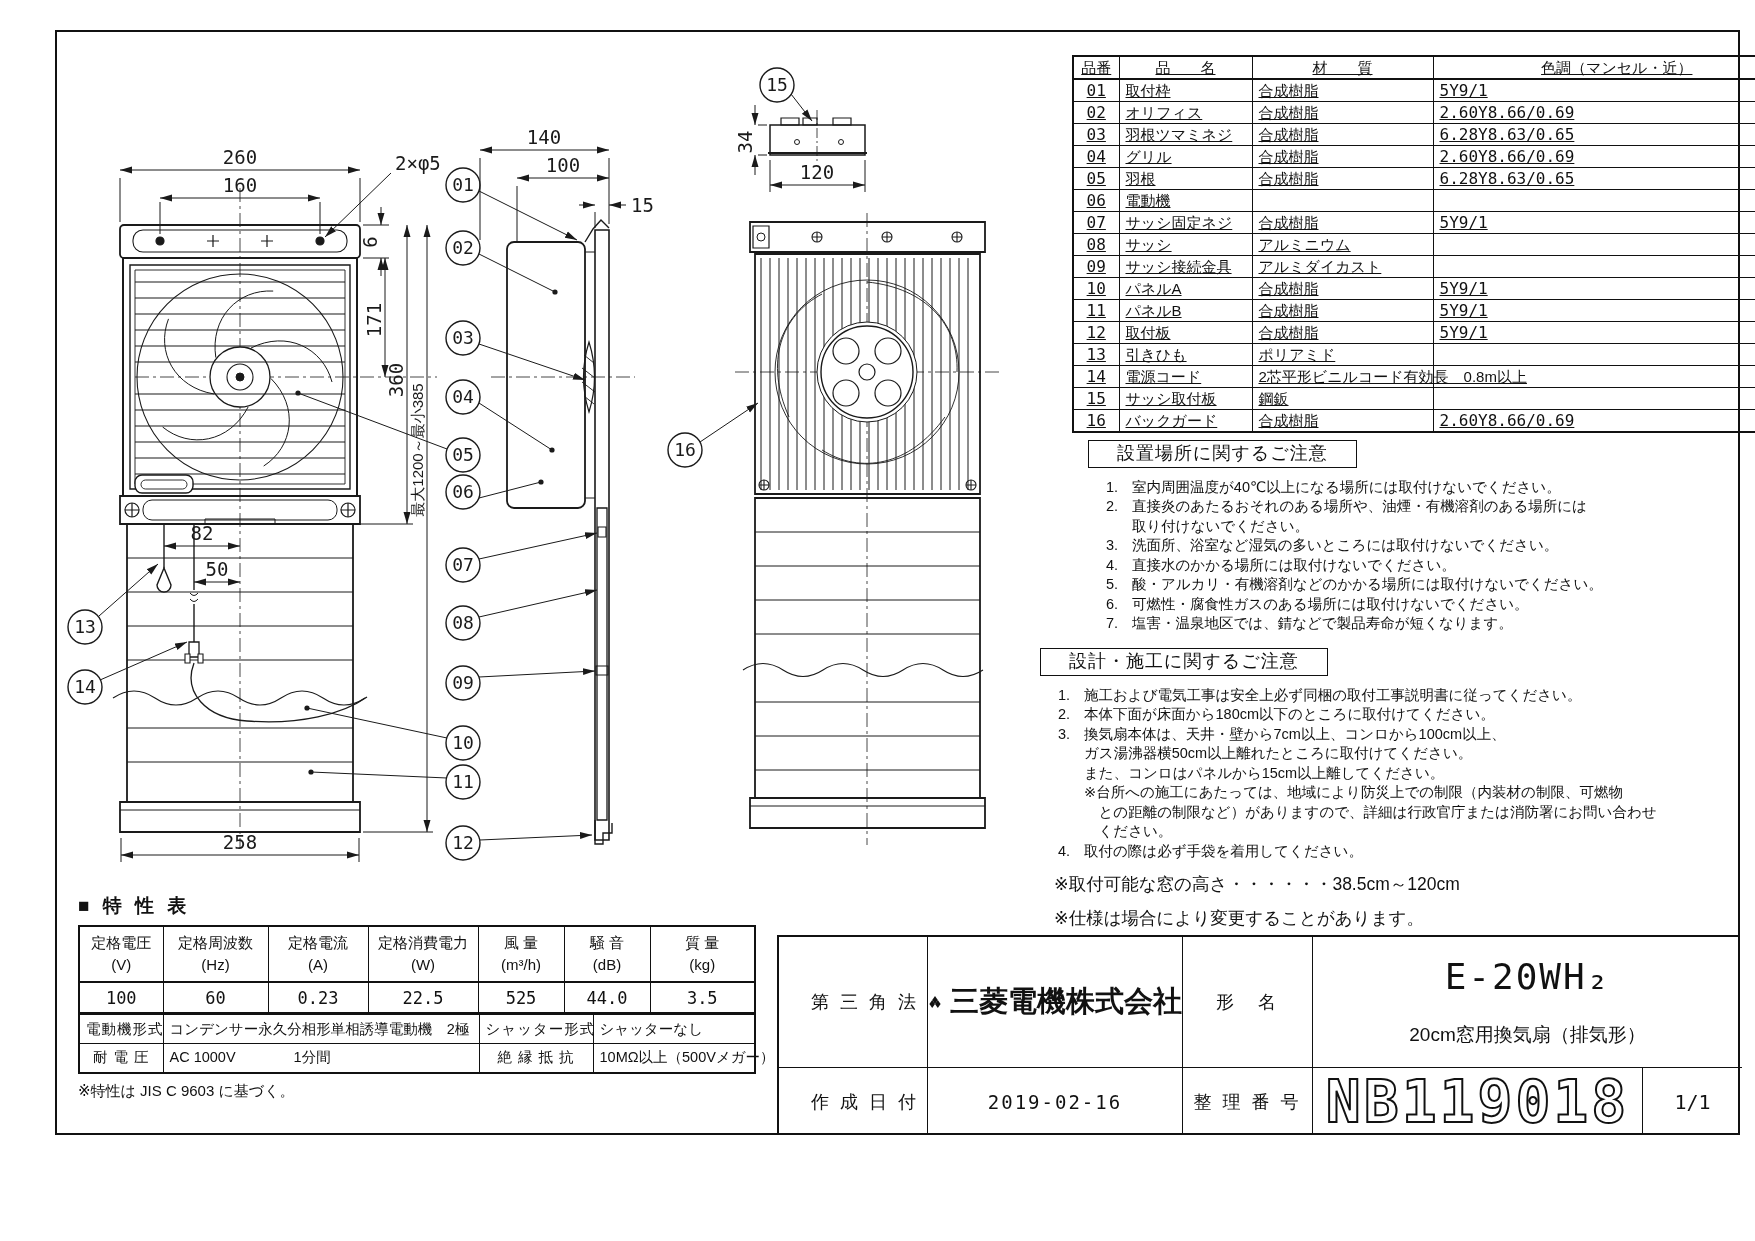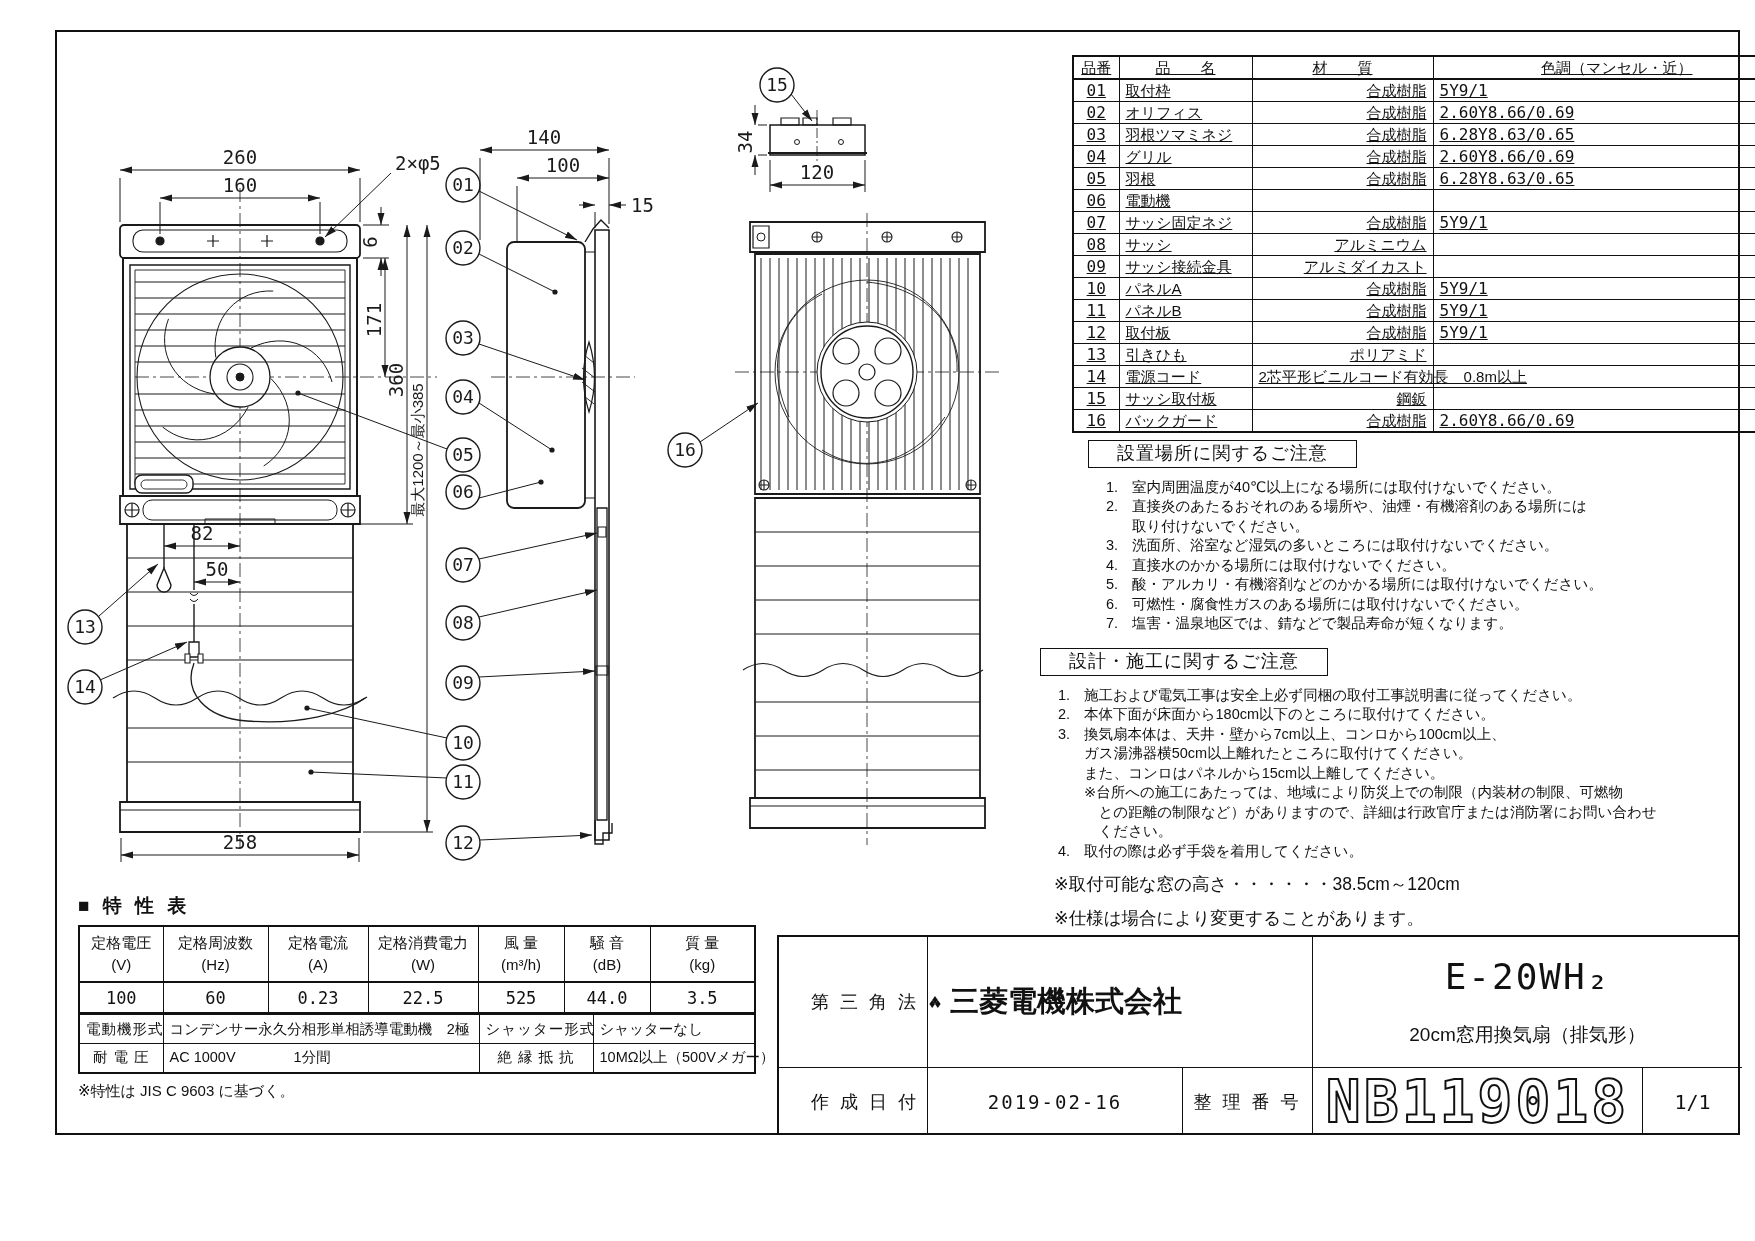--- a/index.html
+++ b/index.html
@@ -18,21 +18,21 @@
   text.dj { font-family:"Liberation Sans","DejaVu Sans",sans-serif; font-size:15px; fill:#1a1a1a; }
   text.co { font-family:"DejaVu Sans Mono","Liberation Mono",monospace; font-size:18px; fill:#1a1a1a; }
 
   
   table.parts { position:absolute; left:1072px; top:55px; width:728px; border-collapse:collapse; table-layout:fixed;text-decoration:underline; }
   table.parts th, table.parts td { border:1px solid #111; font-size:15px; padding:0 6px; height:21px; line-height:21px; white-space:nowrap; }
   table.parts { border:2px solid #111; }
   table.parts thead th { text-align:center; font-weight:normal; border-bottom:2px solid #111; }
   table.parts td.num { text-align:center; font-family:"DejaVu Sans Mono",monospace; font-size:16px; }
   table.parts td.col { font-family:"DejaVu Sans Mono",monospace; font-size:16px; }
-  table.parts td.mat { overflow:visible;text-align:right; }
+  table.parts td.mat { overflow:visible; }
 
   
   .notes { position:absolute; width:660px; font-size:14.5px; line-height:19.5px; }
   .note-title { display:inline-block; border:1.8px solid #111; padding:3px 28px; font-size:18px; letter-spacing:1px; margin-bottom:10px; }
   .note-item { display:flex; margin-left:18px; }
   .note-item .n { width:26px; flex:none; }
   .note-item .t { white-space:pre-line; }
   .note-extra { margin:14px 0 0 14px; font-size:17.5px; }
 
   
@@ -686,20 +686,23 @@
       <span class="tb-label">第 三 角 法</span>
     </div>
     <div class="logo-cell">
       <svg width="42" height="38" viewBox="0 0 100 88">
         <polygon points="50,2 70,30 50,58 30,30" fill="#111"></polygon>
         <polygon points="30,30 50,58 30,86 10,58" fill="#111"></polygon>
         <polygon points="70,30 90,58 70,86 50,58" fill="#111"></polygon>
       </svg>
       <span class="logo-text">三菱電機株式会社</span>
     </div>
+    <div>
+      <span class="tb-label">形　名</span>
+    </div>
     <div class="tb-model-cell">
       <span class="tb-model">E-20WH₂</span>
       <span class="tb-model-sub">20cm窓用換気扇（排気形）</span>
     </div>
     <div class="r2 c1">
       <span class="tb-label">作 成 日 付</span>
     </div>
     <div class="r2">
       <span class="tb-date">2019-02-16</span>
     </div>

